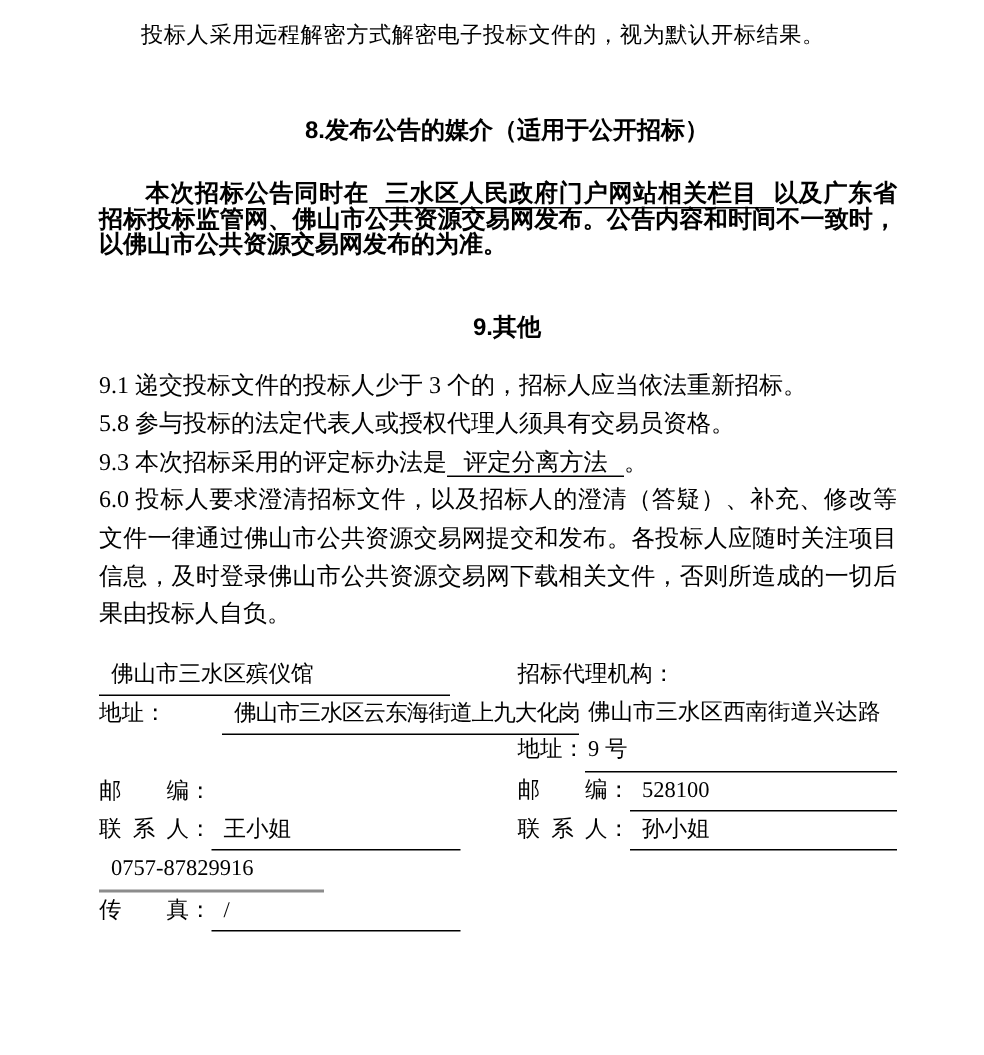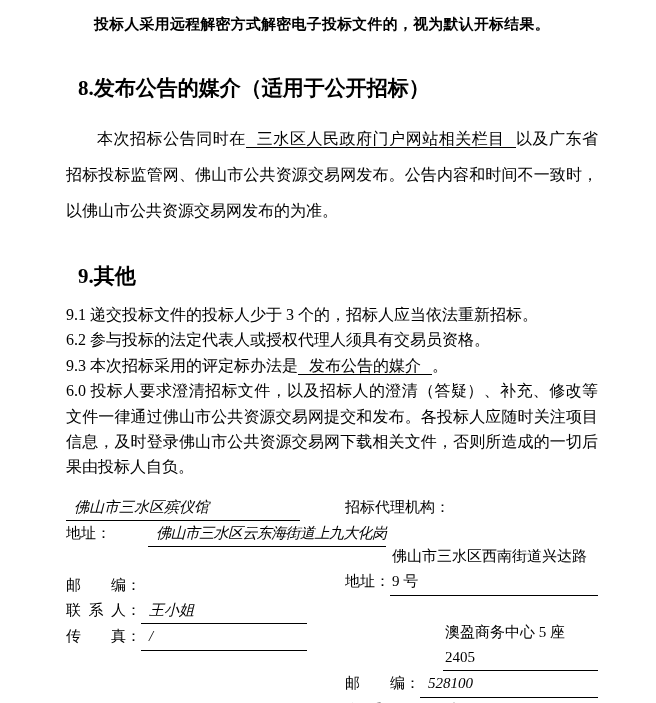--- a/index.html
+++ b/index.html
@@ -4,77 +4,77 @@
 <style>
   html,body{margin:0;padding:0;}
   body{
     width:656px;height:703px;overflow:hidden;background:#ffffff;color:#000;
     font-family:"Liberation Serif","DejaVu Serif",serif;font-size:16px;
   }
   .page{padding:8px 58px 0 66px;}
 
   
   .intro{
-    margin:6px 0 0 28px;font-weight:bold;font-size:14.8px;letter-spacing:.4px;
+    margin:6px 0 0 28px;font-weight:normal;font-size:14.8px;letter-spacing:.4px;
     line-height:20px;
   }
 
   
   .h{
-    font-family:Liberation Serif, serif;
-    font-weight:bold;font-size:21px;line-height:26px;margin:0;
+    font-family:Liberation Sans, sans-serif;
+    font-weight:bold;font-size:16px;line-height:26px;margin:0;text-align:center;
   }
   .h8{margin:41px 0 0 12px;}
   .h9{margin:34px 0 0 12px;}
   .h10{margin:29px 0 0 0;}
 
   .para{
-    margin:20px 0 0 0;line-height:36px;text-indent:31px;text-align:justify;
+    margin:20px 0 0 0;line-height:17px;text-indent:31px;text-align:justify;font-weight:bold;
   }
   .items{margin-top:13px;}
   .item{margin:0;line-height:25.4px;text-align:justify;font-family:Liberation Serif, serif;}
 
   .u{border-bottom:1px solid #000;}
   .upad{padding:0 11px;}
 
   
   .contact{margin-top:15px;display:flex;font-size:15px;}
   .colL{width:279px;flex:none;}
   .colR{flex:1;min-width:0;}
   .crow{display:flex;align-items:baseline;line-height:25.3px;position:relative;}
   .spacer{height:25.3px;}
   .lbl{white-space:pre;flex:none;}
   .val{
-    border-bottom:1px solid #000;padding-left:8px;white-space:pre;min-height:19px;font-style:italic;
+    border-bottom:1px solid #000;padding-left:8px;white-space:pre;min-height:19px;
   }
   .fill{flex:1 1 auto;}
   .mr45{margin-right:45px;flex:1 1 auto;}
   .mr38{margin-right:38px;flex:1 1 auto;}
   .gray{border-bottom:2px solid #8c8c8c;}
   .tight{letter-spacing:-.6px;margin-left:37px;}
   .phoneL{width:142px;flex:none;}
   .addrwrap{display:inline-block;}
   .addr2{margin-left:53px;}
-  .val2{border-bottom:1px solid #000;padding:0 6px 0 2px;display:inline-block;margin-top:24px;}
+  .val2{border-bottom:1px solid #000;padding:0 6px 0 2px;display:inline-block;}
 </style>
 </head>
 <body>
 
 <main class="page">
 
   <p class="intro">投标人采用远程解密方式解密电子投标文件的，视为默认开标结果。</p>
 
   <h2 class="h h8">8.发布公告的媒介（适用于公开招标）</h2>
   <p class="para"><span>本次招标公告同时在</span><span class="u upad">三水区人民政府门户网站相关栏目</span><span>以及广东省招标投标监管网、佛山市公共资源交易网发布。公告内容和时间不一致时，以佛山市公共资源交易网发布的为准。</span></p>
 
   <h2 class="h h9">9.其他</h2>
   <div class="items">
     <p class="item">9.1 递交投标文件的投标人少于 3 个的，招标人应当依法重新招标。</p>
-    <p class="item">6.2 参与投标的法定代表人或授权代理人须具有交易员资格。</p>
-    <p class="item"><span>9.3 本次招标采用的评定标办法是</span><span class="u upad">发布公告的媒介</span><span>。</span></p>
+    <p class="item">5.8 参与投标的法定代表人或授权代理人须具有交易员资格。</p>
+    <p class="item"><span>9.3 本次招标采用的评定标办法是</span><span class="u upad">评定分离方法</span><span>。</span></p>
     <p class="item">6.0 投标人要求澄清招标文件，以及招标人的澄清（答疑）、补充、修改等文件一律通过佛山市公共资源交易网提交和发布。各投标人应随时关注项目信息，及时登录佛山市公共资源交易网下载相关文件，否则所造成的一切后果由投标人自负。</p>
   </div>
 
 
   <div class="contact">
 
     <div class="colL">
       <div class="crow">
           <span class="val mr45">佛山市三水区殡仪馆</span>
       </div>
@@ -84,35 +84,36 @@
       </div>
       <div class="spacer"></div>
       <div class="crow">
         <span class="lbl">邮　　编：</span>
       </div>
       <div class="crow">
         <span class="lbl">联  系  人：</span>
           <span class="val mr38">王小姐</span>
       </div>
       <div class="crow">
+          <span class="val gray phoneL">0757-87829916</span>
       </div>
       <div class="crow">
         <span class="lbl">传　　真：</span>
           <span class="val mr38">/</span>
       </div>
 
     </div>
 
     <div class="colR">
       <div class="crow">
         <span class="lbl">招标代理机构：</span>
       </div>
       <div class="crow">
         <span class="lbl">地址：</span>
-          <span class="addrwrap"><span class="val2">佛山市三水区西南街道兴达路 9 号</span><br><span class="val2 addr2">澳盈商务中心 5 座 2405</span></span>
+          <span class="addrwrap"><span class="val2">佛山市三水区西南街道兴达路 9 号</span><br></span>
       </div>
       <div class="crow">
         <span class="lbl">邮　　编：</span>
           <span class="val fill">528100</span>
       </div>
       <div class="crow">
         <span class="lbl">联  系  人：</span>
           <span class="val fill">孙小姐</span>
       </div>
 

